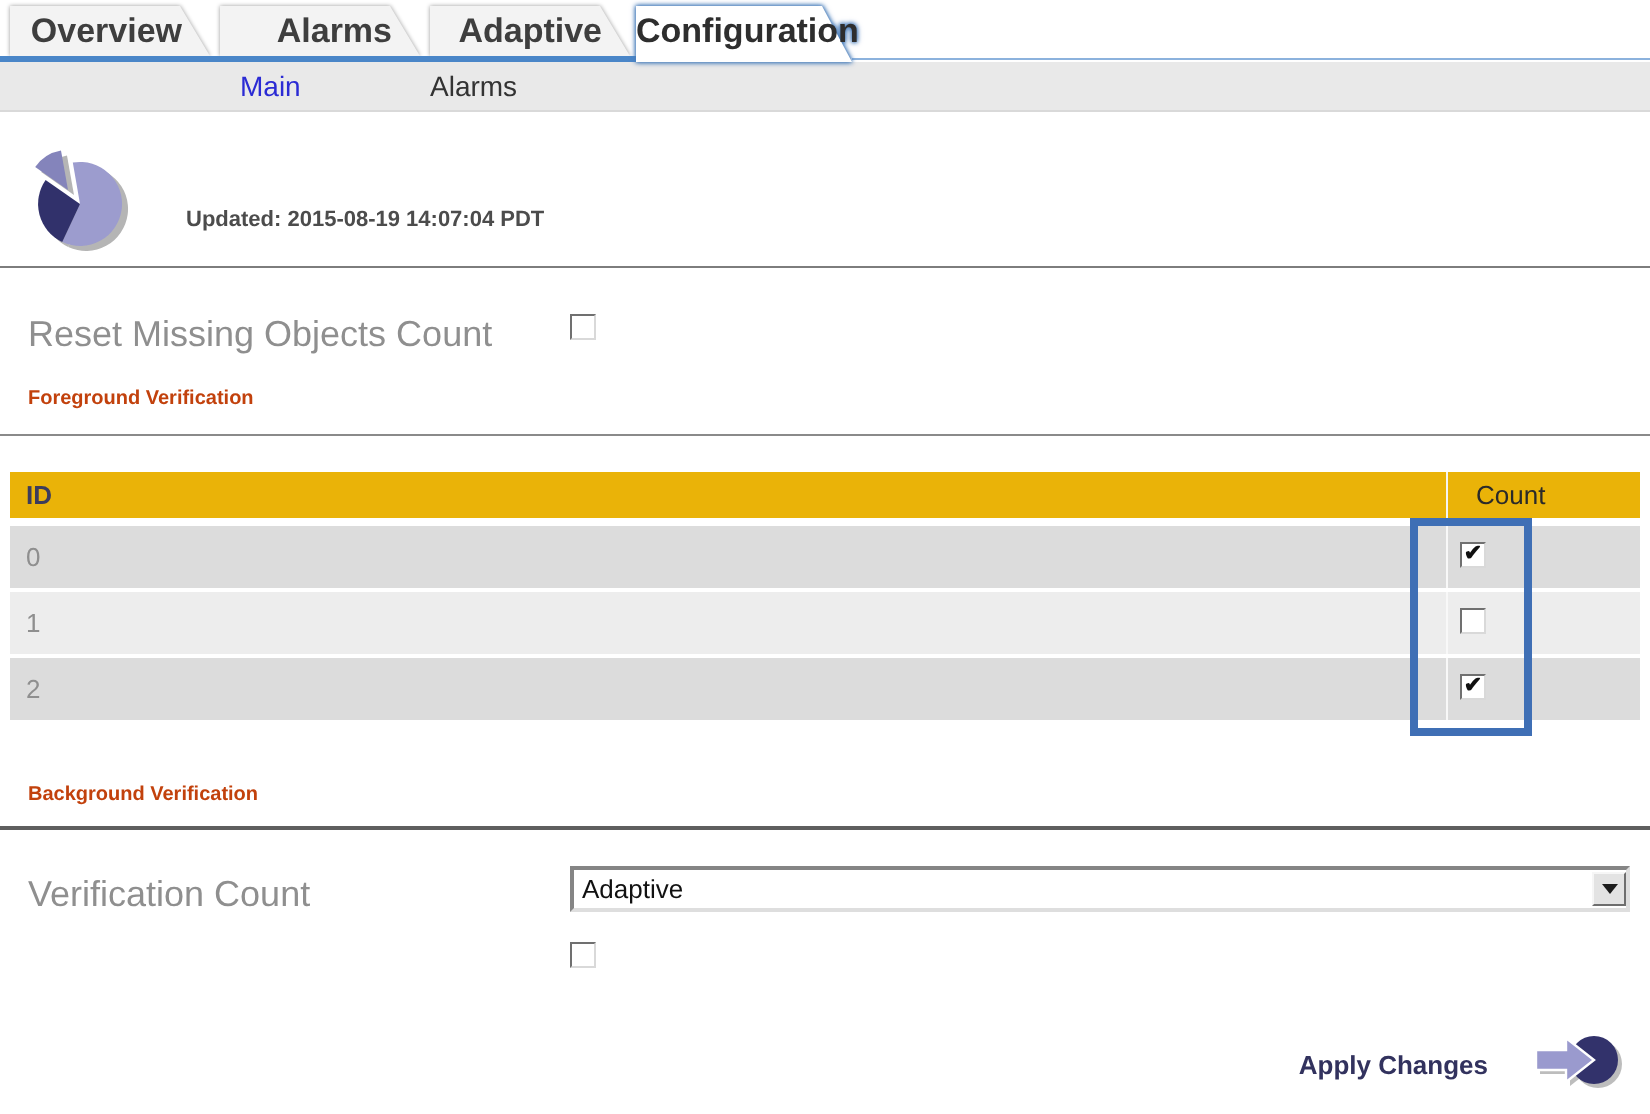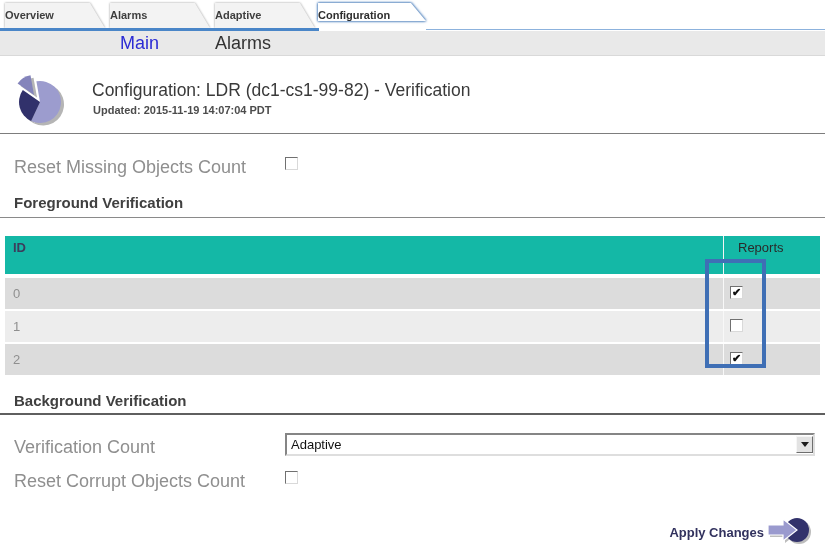--- a/index.html
+++ b/index.html
@@ -5,70 +5,70 @@
   * { margin:0; padding:0; box-sizing:border-box; }
   html,body { background:#fff; }
   body { font-family:"Liberation Sans", sans-serif; }
   .page { position:relative; width:825px; height:557px; background:#fff; overflow:hidden; }
 
   
   .tab { position:absolute; top:3px; height:25px; cursor:pointer;
          filter: drop-shadow(0 0 1px #9a9a9a); }
   .tab-bg { position:absolute; inset:0; background:#f3f3f3;
             clip-path: polygon(0 0, calc(100% - 15px) 0, 100% 100%, 0 100%); }
-  .tab-label { position:relative; display:block; text-align:left; padding-right:14px;
-               line-height:25px; font-size:11px; font-weight:bold; color:#3e3e3e; }
-  .tab.active { top:3px; height:18px; z-index:5;
+  .tab-label { position:relative; display:block; text-align:right; padding-right:14px;
+               line-height:25px; font-size:17px; font-weight:bold; color:#3e3e3e; }
+  .tab.active { top:3px; height:28px; z-index:5;
                 filter: drop-shadow(0 0 1px #4a7ebb) drop-shadow(0 0 1px #4a7ebb); }
   .tab.active .tab-bg { background:#ffffff; }
   .tab.active .tab-label { color:#2e2e2e; }
   .tab-overview { left:5px;  width:100px; }
   .tab-alarms   { left:110px; width:100px; }
   .tab-reports  { left:215px; width:100px; }
   .tab-config   { left:318px; width:108px; }
   .tab-underline { position:absolute; left:0; top:28px; width:319px; height:3px; background:#4a86c8; }
   .tab-underline-thin { position:absolute; left:426px; right:0; top:29px; height:1px; background:#8cb2dd; }
 
   
   .subnav { position:absolute; left:0; top:31px; width:825px; height:25px;
             background:#e9e9e9; border-bottom:1px solid #d9d9d9; }
-  .subnav-item { position:absolute; top:0; line-height:25px; font-size:18px; color:#333; cursor:pointer; }
+  .subnav-item { position:absolute; top:0; line-height:25px; font-size:14px; color:#333; cursor:pointer; }
   .subnav-item.active { color:#2b2bd4; }
   .subnav-main { left:120px; }
   .subnav-alarms { left:215px; }
 
   
   .pie-icon { position:absolute; left:13px; top:71px; }
   .page-title { position:absolute; left:92px; top:80px; font-size:17.5px; color:#3a3a3a; }
   .page-updated { position:absolute; left:93px; top:104px; font-size:11px; font-weight:bold; color:#4c4c4c; }
   .hr1 { position:absolute; left:0; top:133px; width:825px; height:1px; background:#7d7d7d; }
 
   
   .field-label { position:absolute; font-size:18px; color:#8f8f8f; }
-  .section-heading { position:absolute; left:14px; font-size:15px; font-weight:bold; color:#404040;text-align:center; }
+  .section-heading { position:absolute; left:14px; font-size:10px; font-weight:bold; color:#c2410c;text-align:center; }
   .lbl-reset-missing { left:14px; top:157px; }
   .hd-foreground { top:194px; }
   .hr2 { position:absolute; left:0; top:217px; width:825px; height:1px; background:#8a8a8a; }
   .hd-background { top:392px; }
   .hr3 { position:absolute; left:0; top:413px; width:825px; height:2px; background:#5f5f5f; }
   .lbl-verification-rate { left:14px; top:437px; }
   .lbl-reset-corrupt { left:14px; top:471px; }
 
   
   .win-checkbox { position:absolute; width:13px; height:13px; background:#fff;
                   border:1px solid; border-color:#707070 #d9d9d9 #d9d9d9 #707070;
                   cursor:pointer; display:flex; align-items:center; justify-content:center; }
   .win-checkbox .check { display:none; font-size:11px; font-weight:bold; color:#101010; line-height:11px; }
   .win-checkbox.checked .check { display:block; }
   .cb-reset-missing { left:285px; top:157px; }
   .cb-reset-corrupt { left:285px; top:471px; }
 
   
   .obj-table { position:absolute; left:5px; top:236px; width:815px; }
-  .thead { height:38px; background:#14b8a6; display:flex; margin-bottom:4px; }
+  .thead { height:23px; background:#eab308; display:flex; margin-bottom:4px; }
   .th { line-height:23px; font-size:13px; }
   .th-id { flex:1; padding-left:8px; font-weight:bold; color:#3c3c5c; }
   .th-verify { width:97px; padding-left:14px; color:#2a2a2a; border-left:1px solid #f4f4f4; }
   .trow { height:31px; display:flex; margin-bottom:2px; }
   .trow.shade-a { background:#dcdcdc; }
   .trow.shade-b { background:#ededed; }
   .cell-id { flex:1; padding-left:8px; line-height:31px; font-size:13px; color:#8f8f8f; }
   .cell-verify { width:97px; position:relative; border-left:1px solid #f8f8f8; }
   .cell-verify .win-checkbox { left:6px; top:8px; }
 
@@ -81,21 +81,21 @@
                 display:flex; align-items:center; cursor:pointer; }
   .select-value { flex:1; font-size:13px; color:#111; padding-left:4px; line-height:18px; }
   .select-btn { width:17px; height:17px; margin-right:0px; background:#e3e3e3;
                 border:1px solid; border-color:#f6f6f6 #6e6e6e #6e6e6e #f6f6f6;
                 display:flex; align-items:center; justify-content:center; }
   .caret { width:0; height:0; border-left:4px solid transparent; border-right:4px solid transparent;
            border-top:5px solid #1c1c1c; }
 
   
   .apply { position:absolute; top:516px; right:13px; height:32px;
-           display:flex; align-items:center; gap:2px; cursor:pointer; }
+           display:flex; align-items:center; gap:22px; cursor:pointer; }
   .apply-label { font-size:13px; font-weight:bold; color:#32325e; }
 </style>
 </head>
 <body>
 
 <div class="page">
 
   <div class="tab tab-overview">
     <span class="tab-bg"></span>
     <span class="tab-label">Overview</span>
@@ -123,36 +123,35 @@
   <svg class="pie-icon" width="56" height="56" viewBox="0 0 56 56">
     <g transform="translate(3,2.5)" fill="#b5b5b5">
       <path d="M27,31 L18.1,50 A21,21 0 1 0 23.4,10.3 Z"></path>
       <path d="M27,31 L9.8,19 A21,21 0 0 0 18.1,50 Z"></path>
       <path d="M21,24 L17.5,4.3 A20,20 0 0 0 4.6,12.5 Z"></path>
     </g>
     <path d="M27,31 L18.1,50 A21,21 0 1 0 23.4,10.3 Z" fill="#9c9cce"></path>
     <path d="M27,31 L9.8,19 A21,21 0 0 0 18.1,50 Z" fill="#31316b"></path>
     <path d="M21,24 L17.5,4.3 A20,20 0 0 0 4.6,12.5 Z" fill="#8484bb"></path>
   </svg>
-  <div class="page-title">Configuration: LDR (dc1-cs1-99-82) - Verification</div>
-  <div class="page-updated">Updated: 2015-11-19 14:07:04 PDT</div>
+  <div class="page-updated">Updated: 2015-08-19 14:07:04 PDT</div>
   <div class="hr1"></div>
 
   <div class="field-label lbl-reset-missing">Reset Missing Objects Count</div>
   <div class="win-checkbox cb-reset-missing">
     
   </div>
 
   <div class="section-heading hd-foreground">Foreground Verification</div>
   <div class="hr2"></div>
 
   <div class="obj-table">
     <div class="thead">
       <div class="th th-id">ID</div>
-      <div class="th th-verify">Reports</div>
+      <div class="th th-verify">Count</div>
     </div>
     <div class="trow shade-a">
       <div class="cell-id">0</div>
       <div class="cell-verify">
         <div class="win-checkbox checked">
           <span class="check">✔</span>
         </div>
       </div>
     </div>
     <div class="trow shade-b">
@@ -178,21 +177,20 @@
   <div class="hr3"></div>
 
   <div class="field-label lbl-verification-rate">Verification Count</div>
   <div class="win-select" role="combobox">
     <span class="select-value">Adaptive</span>
     <span class="select-btn">
       <span class="caret"></span>
     </span>
   </div>
 
-  <div class="field-label lbl-reset-corrupt">Reset Corrupt Objects Count</div>
   <div class="win-checkbox cb-reset-corrupt">
     
   </div>
 
   <div class="apply">
     <span class="apply-label">Apply Changes</span>
     <svg width="46" height="30" viewBox="0 0 46 30">
       <g transform="translate(2,2)" fill="#bdbdbd">
         <circle cx="31" cy="13" r="12"></circle>
         <polygon points="2,8 17,8 17,2 31,13 17,24 17,18 2,18"></polygon>

